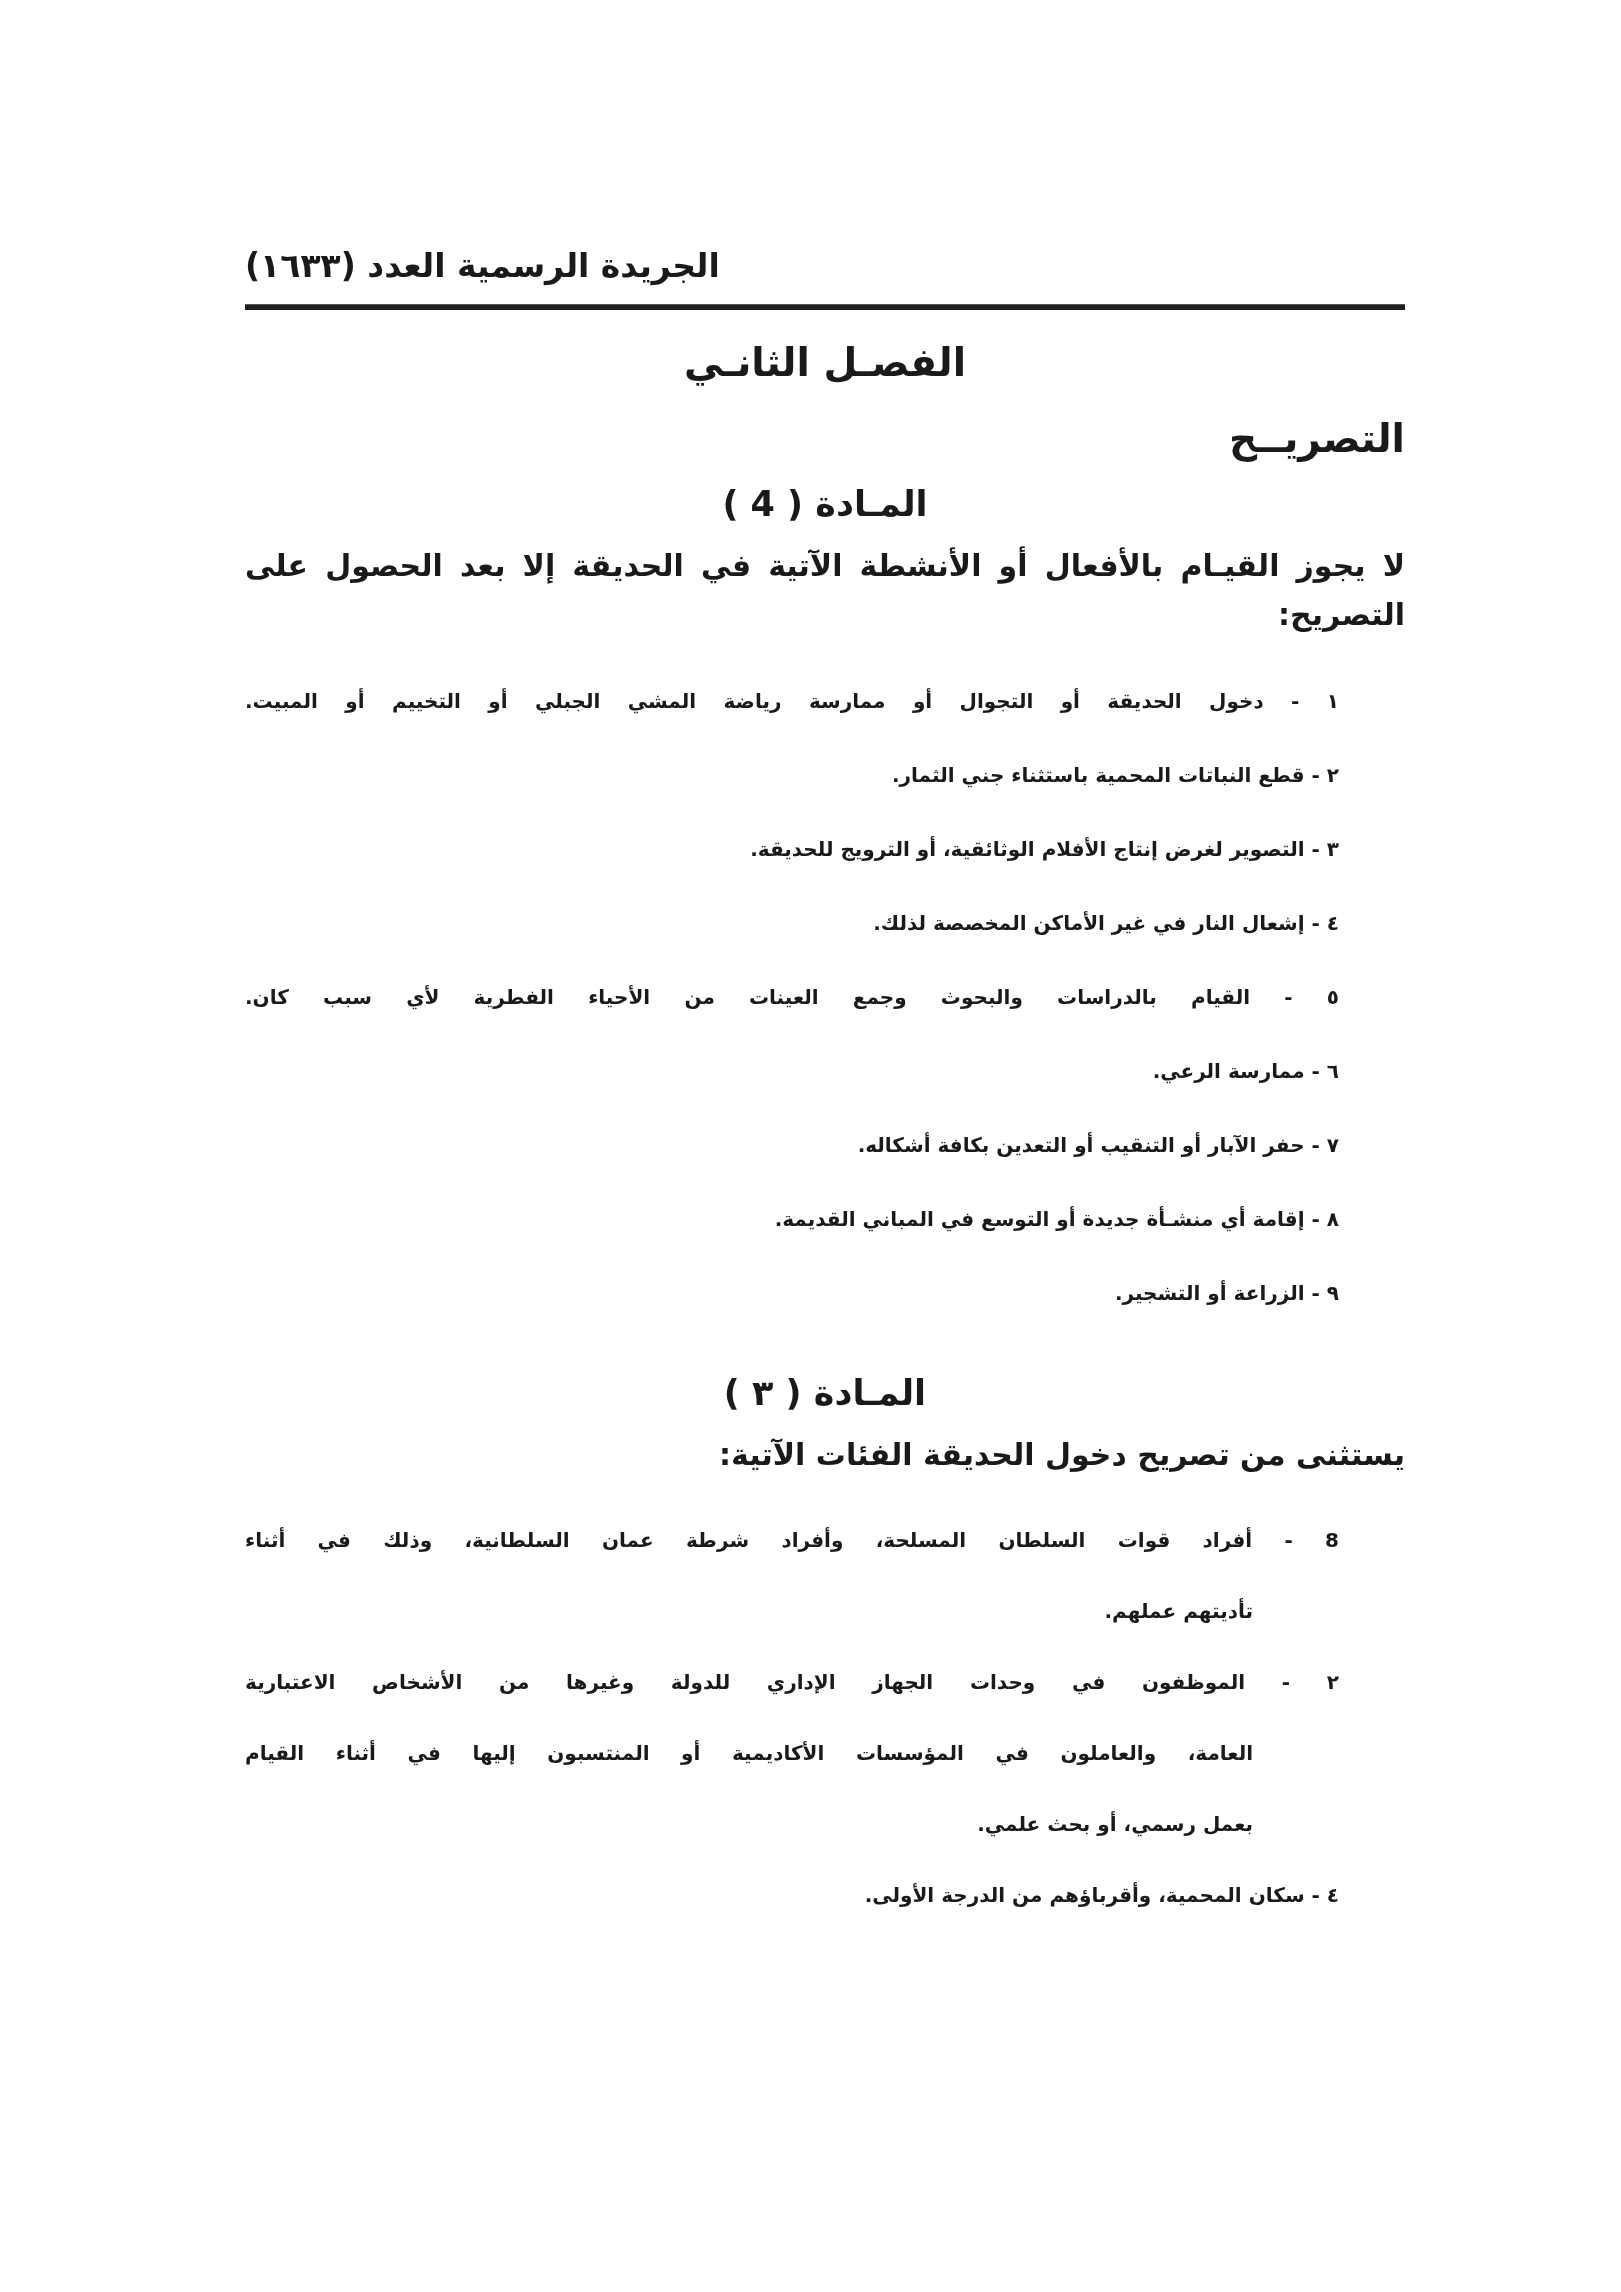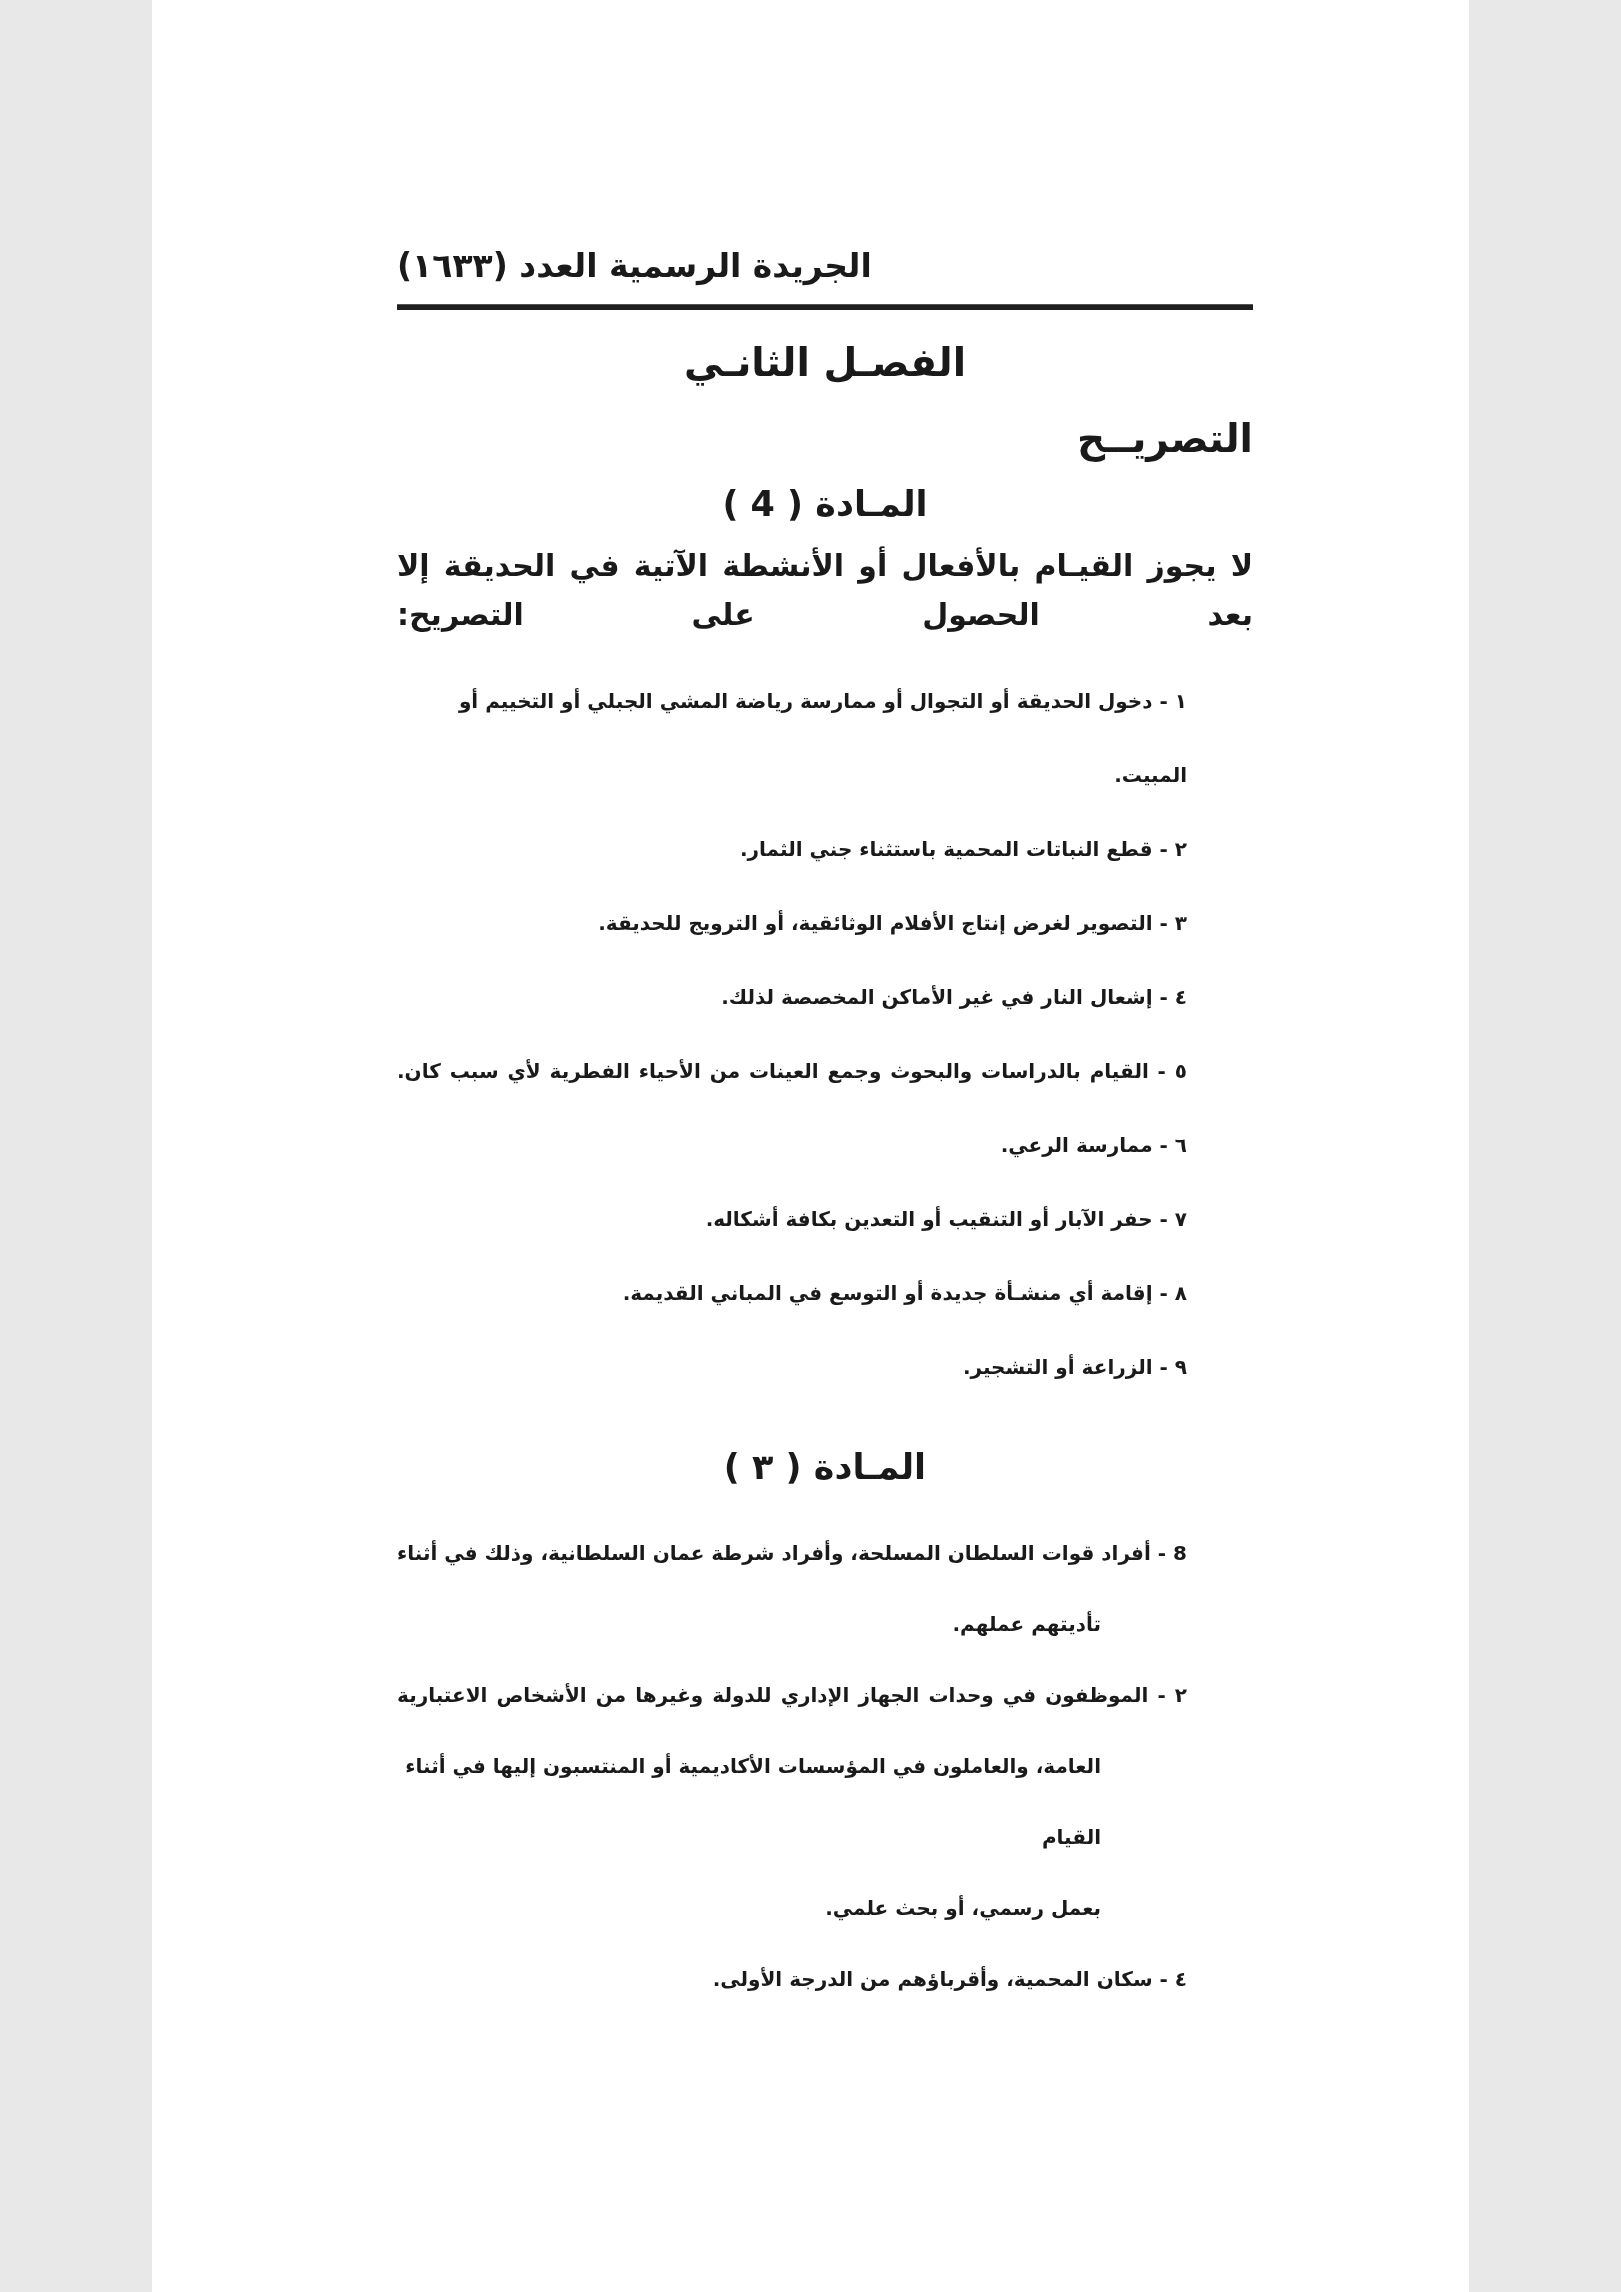--- a/index.html
+++ b/index.html
@@ -1,18 +1,18 @@
 <!DOCTYPE html>
 <html lang="ar" dir="rtl"><head>
 <meta charset="utf-8">
 <style>
   html, body { margin: 0; padding: 0; background: #e8e8e8; }
   .page {
     position: relative;
-    width: 1317px;
+    width: 1621px;
     height: 2293px;
     margin: 0 auto;
     background: #ffffff;
     direction: rtl;
     font-family: "DejaVu Sans", sans-serif;
     font-weight: bold;
     color: #1a1a1a;
     overflow: hidden;
   }
   .content {
@@ -99,20 +99,21 @@
         <div class="list-item">
           <div class="line">٨ - إقامة أي منشـأة جديدة أو التوسع في المباني القديمة.</div>
         </div>
         <div class="list-item">
           <div class="line">٩ - الزراعة أو التشجير.</div>
         </div>
       </div>
 
     <div class="h-article second">المـادة ( ٣ )</div>
 
+    <div class="intro">يستثنى من تصريح دخول الحديقة الفئات الآتية:</div>
 
     <div class="list list-a3">
         <div class="list-item">
           <div class="line fill">8 - أفراد قوات السلطان المسلحة، وأفراد شرطة عمان السلطانية، وذلك في أثناء</div>
           <div class="line">تأديتهم عملهم.</div>
         </div>
         <div class="list-item">
           <div class="line fill">٢ - الموظفون في وحدات الجهاز الإداري للدولة وغيرها من الأشخاص الاعتبارية</div>
           <div class="line fill">العامة، والعاملون في المؤسسات الأكاديمية أو المنتسبون إليها في أثناء القيام</div>
           <div class="line">بعمل رسمي، أو بحث علمي.</div>

